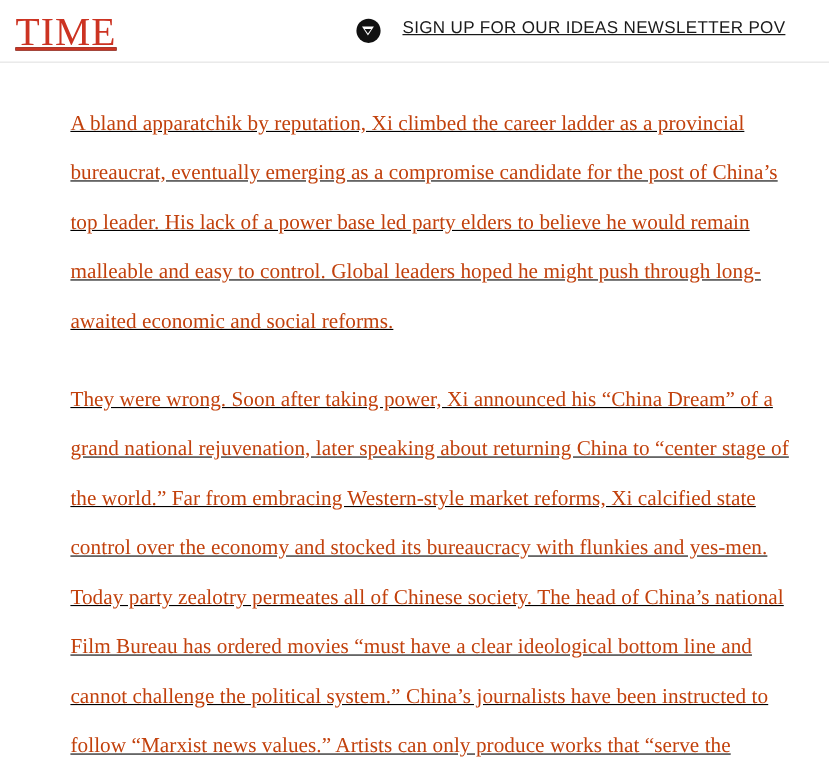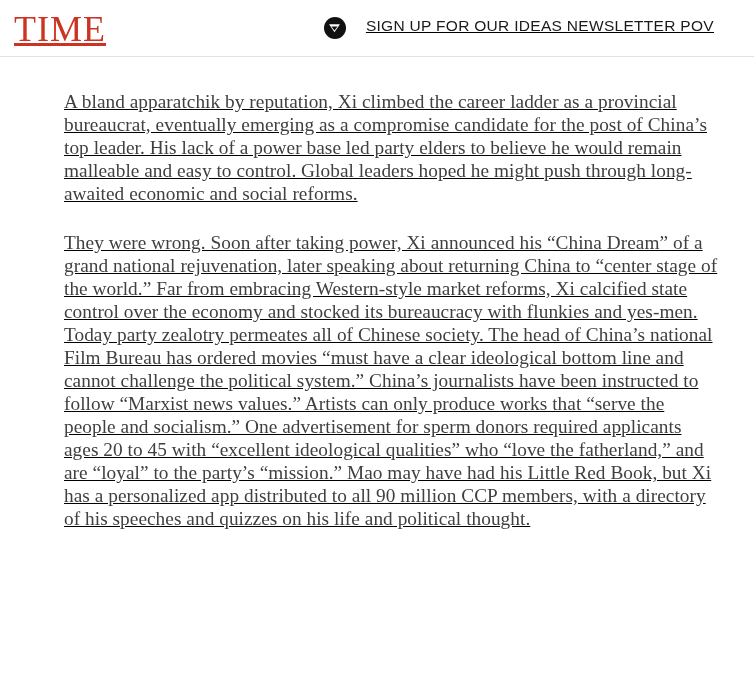--- a/index.html
+++ b/index.html
@@ -67,22 +67,22 @@
   }
   
   .article {
     padding: 33px 34px 0 64px;
     box-sizing: border-box;
   }
   .article p {
     margin: 0 0 26px 0;
     font-family: "Liberation Serif", serif;
     font-size: 19.3px;
-    line-height: 23px;
-    color: #404040;
+    line-height: 45px;
+    color: #c2410c;
     text-align: left;
     letter-spacing: 0.05px;
   }
   .article p:last-child { margin-bottom: 0; }
 </style>
 </head>
 <body>
 
 <div class="page">
 

